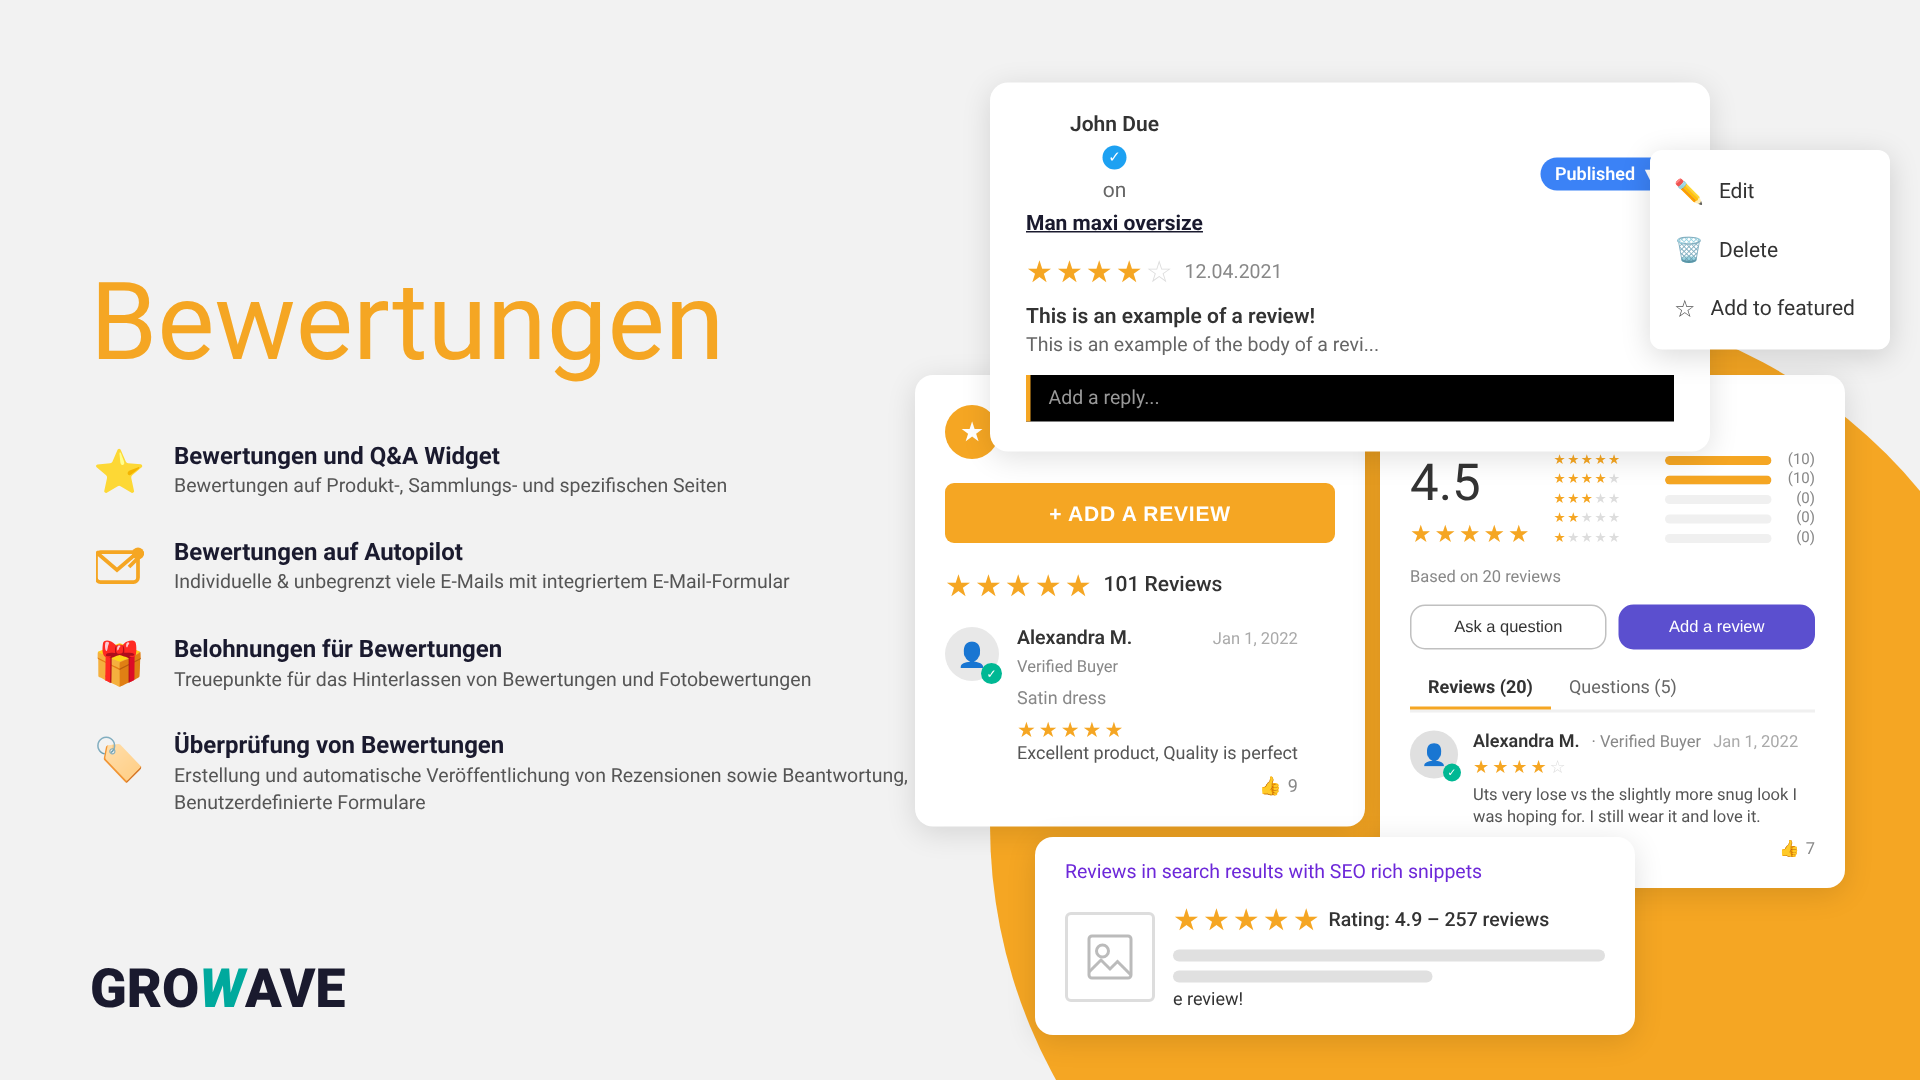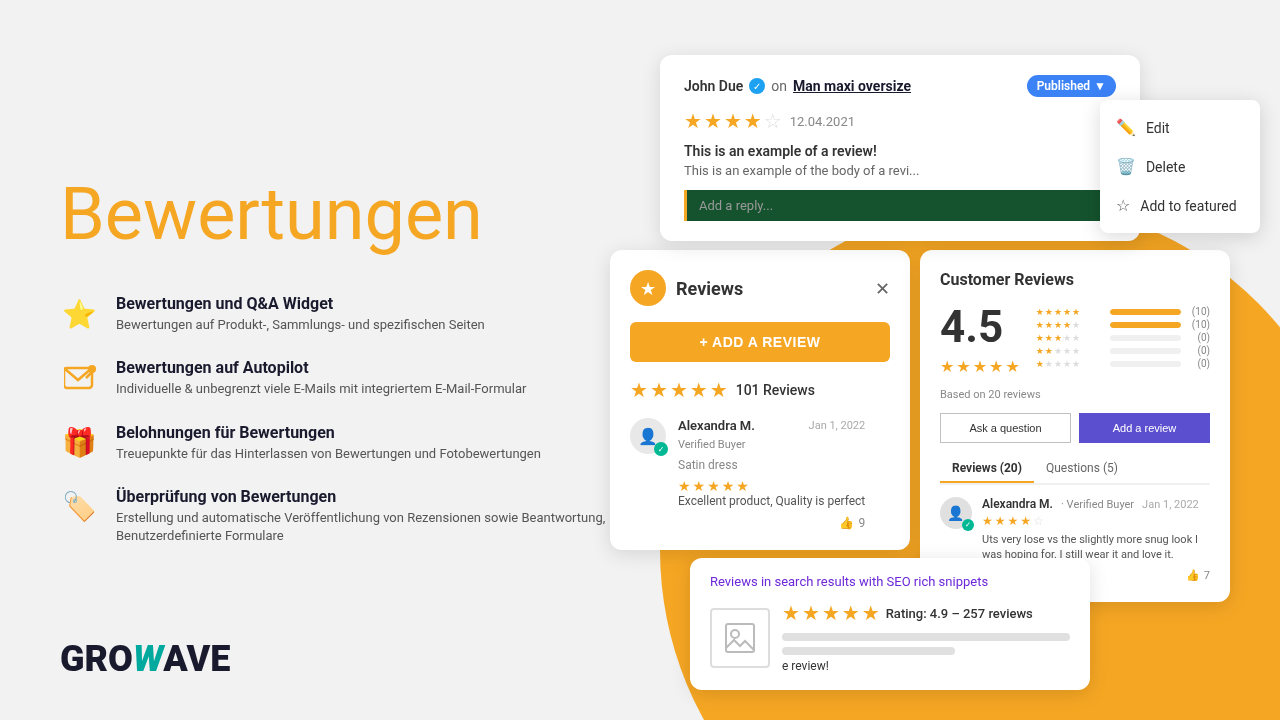--- a/index.html
+++ b/index.html
@@ -130,20 +130,21 @@
       justify-content: space-between;
       margin-bottom: 12px;
     }
 
     .reviewer-info {
       display: flex;
       align-items: center;
       gap: 6px;
       font-size: 14px;
       color: #333;
+      flex-direction: column;
     }
 
     .reviewer-name {
       font-weight: 600;
       color: #333;
     }
 
     .verified-badge {
       width: 16px;
       height: 16px;
@@ -212,21 +213,21 @@
       font-size: 13px;
       color: #666;
       margin-bottom: 12px;
     }
 
     .reply-input {
       border-left: 3px solid #F5A623;
       padding: 8px 12px;
       font-size: 13px;
       color: #999;
-      background: #14532d;
+      background: #000000;
     }
 
     
     .dropdown-menu {
       position: absolute;
       top: 100px;
       right: 20px;
       background: white;
       border-radius: 8px;
       box-shadow: 0 4px 20px rgba(0,0,0,0.15);
@@ -422,22 +423,22 @@
     }
 
     .cr-rating-row {
       display: flex;
       gap: 16px;
       align-items: center;
       margin-bottom: 12px;
     }
 
     .cr-big-number {
-      font-size: 44px;
-      font-weight: 700;
+      font-size: 34px;
+      font-weight: 400;
       color: #333;
     }
 
     .cr-bars {
       flex: 1;
     }
 
     .cr-bar-row {
       display: flex;
       align-items: center;
@@ -487,21 +488,21 @@
       display: flex;
       gap: 8px;
       margin-bottom: 12px;
     }
 
     .cr-btn {
       flex: 1;
       padding: 8px 4px;
       border: 1.5px solid #c0c0c0;
       background: white;
-      border-radius: 0;
+      border-radius: 10px;
       font-size: 11px;
       color: #333;
       cursor: pointer;
       text-align: center;
     }
 
     .cr-tabs {
       display: flex;
       gap: 0;
       border-bottom: 2px solid #f0f0f0;

